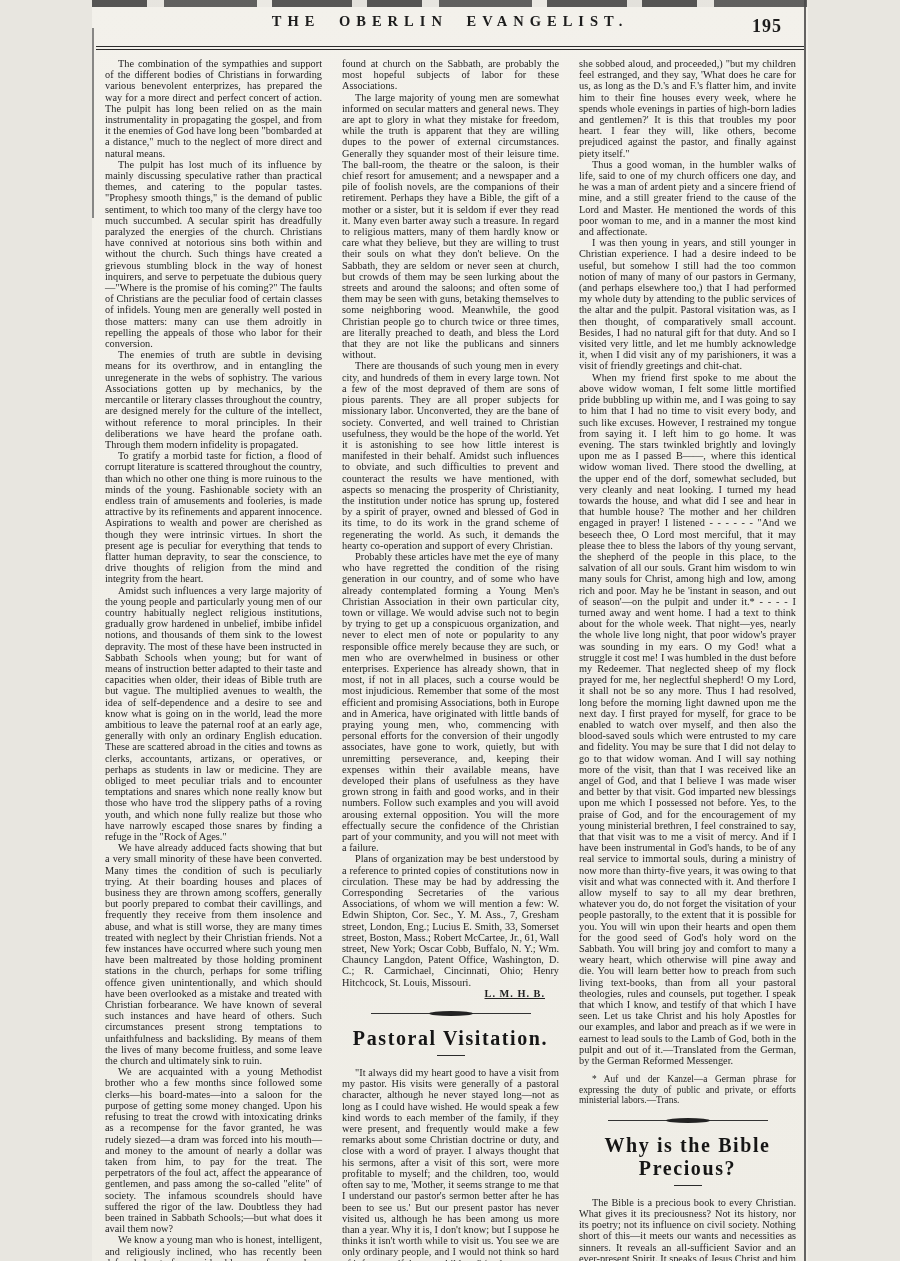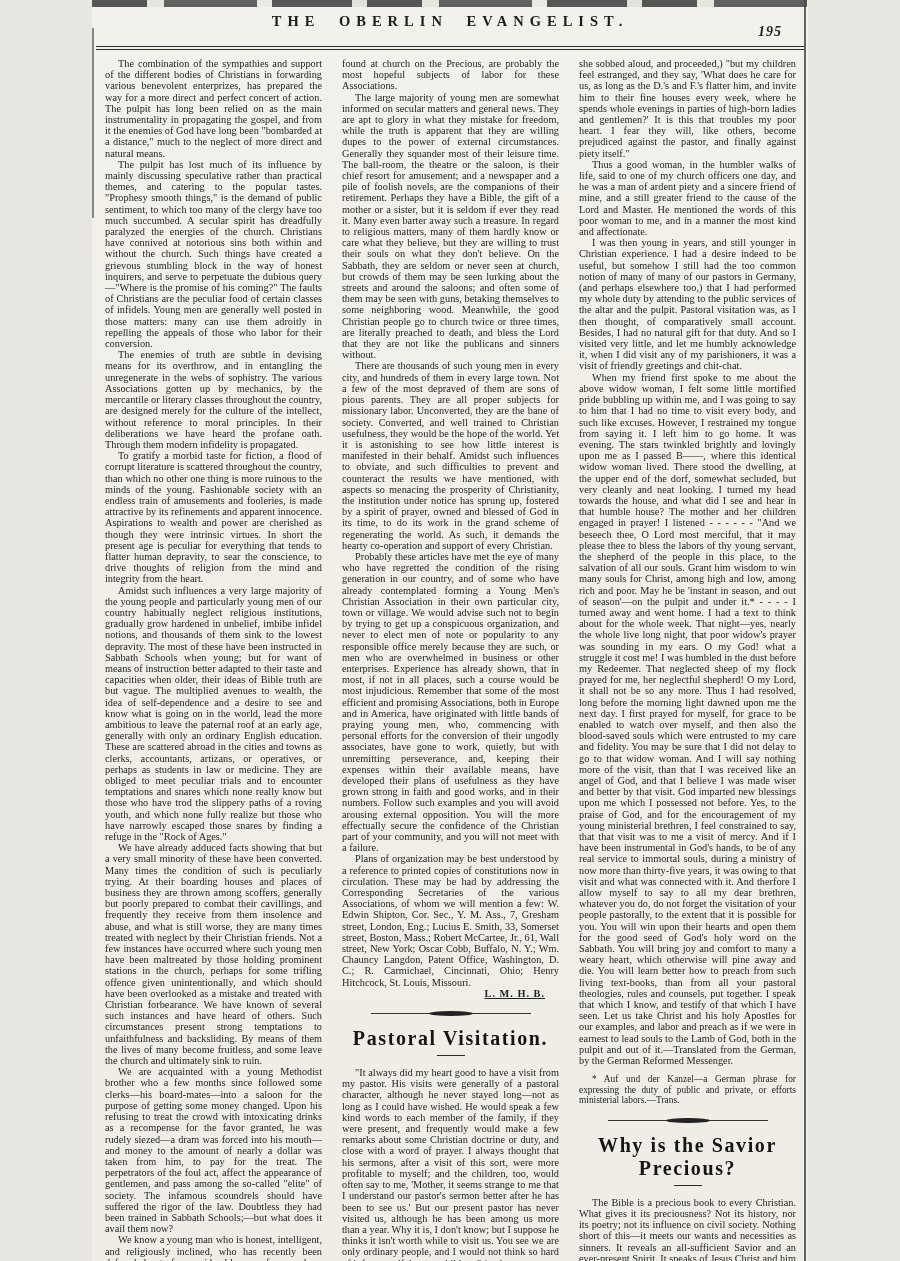--- a/index.html
+++ b/index.html
@@ -25,22 +25,22 @@
   .right-edge{position:absolute;top:0;bottom:0;right:2px;width:2px;background:#4a4a4a;opacity:.85;}
   .left-edge{position:absolute;left:0;top:28px;width:2px;height:190px;background:#5a5a5a;opacity:.7;}
 
   .header{position:relative;height:50px;}
   .masthead{
     position:absolute;left:50%;top:13px;transform:translateX(-50%);
     font-size:14.5px;font-weight:bold;letter-spacing:6px;word-spacing:9px;
     white-space:nowrap;color:#1d1d1d;
   }
   .page-number{
-    position:absolute;right:26px;top:24px;
-    font-size:14px;font-weight:bold;letter-spacing:1px;color:#1d1d1d;font-style:italic;
+    position:absolute;right:26px;top:16px;
+    font-size:18px;font-weight:bold;letter-spacing:1px;color:#1d1d1d;
   }
   .header-rule{
     position:absolute;left:4px;right:4px;top:46px;height:2px;
     border-top:1.5px solid #2b2b2b;border-bottom:1px solid #2b2b2b;
   }
 
   .columns{
     display:flex;align-items:flex-start;
     padding:8px 5px 0 6px;
     height:1196px;box-sizing:border-box;
@@ -96,21 +96,21 @@
         <p class="">The enemies of truth are subtle in devising means for its overthrow, and in entangling the unregenerate in the webs of sophistry. The various Associations gotten up by mechanics, by the mercantile or literary classes throughout the country, are designed merely for the culture of the intellect, without reference to moral principles. In their deliberations we have heard the profane oath. Through them modern infidelity is propagated.</p>
         <p class="">To gratify a morbid taste for fiction, a flood of corrupt literature is scattered throughout the country, than which no other one thing is more ruinous to the minds of the young. Fashionable society with an endless train of amusements and fooleries, is made attractive by its refinements and apparent innocence. Aspirations to wealth and power are cherished as though they were intrinsic virtues. In short the present age is peculiar for everything that tends to flatter human depravity, to sear the conscience, to drive thoughts of religion from the mind and integrity from the heart.</p>
         <p class="">Amidst such influences a very large majority of the young people and particularly young men of our country habitually neglect religious institutions, gradually grow hardened in unbelief, imbibe infidel notions, and thousands of them sink to the lowest depravity. The most of these have been instructed in Sabbath Schools when young; but for want of means of instruction better adapted to their taste and capacities when older, their ideas of Bible truth are but vague. The multiplied avenues to wealth, the idea of self-dependence and a desire to see and know what is going on in the world, lead the more ambitious to leave the paternal roof at an early age, generally with only an ordinary English education. These are scattered abroad in the cities and towns as clerks, accountants, artizans, or operatives, or perhaps as students in law or medicine. They are obliged to meet peculiar trials and to encounter temptations and snares which none really know but those who have trod the slippery paths of a roving youth, and which none fully realize but those who have narrowly escaped those snares by finding a refuge in the "Rock of Ages."</p>
         <p class="">We have already adduced facts showing that but a very small minority of these have been converted. Many times the condition of such is peculiarly trying. At their boarding houses and places of business they are thrown among scoffers, generally but poorly prepared to combat their cavillings, and frequently they receive from them insolence and abuse, and what is still worse, they are many times treated with neglect by their Christian friends. Not a few instances have occurred where such young men have been maltreated by those holding prominent stations in the church, perhaps for some trifling offence given unintentionally, and which should have been overlooked as a mistake and treated with Christian forbearance. We have known of several such instances and have heard of others. Such circumstances present strong temptations to unfaithfulness and backsliding. By means of them the lives of many become fruitless, and some leave the church and ultimately sink to ruin.</p>
         <p class="">We are acquainted with a young Methodist brother who a few months since followed some clerks—his board-mates—into a saloon for the purpose of getting some money changed. Upon his refusing to treat the crowd with intoxicating drinks as a recompense for the favor granted, he was rudely siezed—a dram was forced into his mouth—and money to the amount of nearly a dollar was taken from him, to pay for the treat. The perpetrators of the foul act, affect the appearance of gentlemen, and pass among the so-called "elite" of society. The infamous scoundrels should have suffered the rigor of the law. Doubtless they had been trained in Sabbath Schools;—but what does it avail them now?</p>
         <p class="">We know a young man who is honest, intelligent, and religiously inclined, who has recently been defrauded out of a considerable sum of money by a hypocrite in the church. The man is known to be trickish in business; yet his sins are connived at.</p>
         <p class="">A class of good moral young men, who are generally</p>
       </div>
     <div class="col-rule"></div>
     <div class="col">
-        <p class=" noindent">found at church on the Precious, are probably the most hopeful subjects of labor for these Associations.</p>
+        <p class=" noindent">found at church on the Sabbath, are probably the most hopeful subjects of labor for these Associations.</p>
         <p class="">The large majority of young men are somewhat informed on secular matters and general news. They are apt to glory in what they mistake for freedom, while the truth is apparent that they are willing dupes to the power of external circumstances. Generally they squander most of their leisure time. The ball-room, the theatre or the saloon, is their chief resort for amusement; and a newspaper and a pile of foolish novels, are the companions of their retirement. Perhaps they have a Bible, the gift of a mother or a sister, but it is seldom if ever they read it. Many even barter away such a treasure. In regard to religious matters, many of them hardly know or care what they believe, but they are willing to trust their souls on what they don't believe. On the Sabbath, they are seldom or never seen at church, but crowds of them may be seen lurking about the streets and around the saloons; and often some of them may be seen with guns, betaking themselves to some neighboring wood. Meanwhile, the good Christian people go to church twice or three times, are literally preached to death, and bless the Lord that they are not like the publicans and sinners without.</p>
         <p class="">There are thousands of such young men in every city, and hundreds of them in every large town. Not a few of the most depraved of them are sons of pious parents. They are all proper subjects for missionary labor. Unconverted, they are the bane of society. Converted, and well trained to Christian usefulness, they would be the hope of the world. Yet it is astonishing to see how little interest is manifested in their behalf. Amidst such influences to obviate, and such difficulties to prevent and counteract the results we have mentioned, with aspects so menacing the prosperity of Christianity, the institution under notice has sprung up, fostered by a spirit of prayer, owned and blessed of God in its time, to do its work in the grand scheme of regenerating the world. As such, it demands the hearty co-operation and support of every Christian.</p>
         <p class="">Probably these articles have met the eye of many who have regretted the condition of the rising generation in our country, and of some who have already contemplated forming a Young Men's Christian Association in their own particular city, town or village. We would advise such not to begin by trying to get up a conspicuous organization, and never to elect men of note or popularity to any responsible office merely because they are such, or men who are overwhelmed in business or other enterprises. Experience has already shown, that in most, if not in all places, such a course would be most injudicious. Remember that some of the most efficient and promising Associations, both in Europe and in America, have originated with little bands of praying young men, who, commencing with personal efforts for the conversion of their ungodly associates, have gone to work, quietly, but with unremitting perseverance, and, keeping their expenses within their available means, have developed their plans of usefulness as they have grown strong in faith and good works, and in their numbers. Follow such examples and you will avoid arousing external opposition. You will the more effectually secure the confidence of the Christian part of your community, and you will not meet with a failure.</p>
         <p class="">Plans of organization may be best understood by a reference to printed copies of constitutions now in circulation. These may be had by addressing the Corresponding Secretaries of the various Associations, of whom we will mention a few: W. Edwin Shipton, Cor. Sec., Y. M. Ass., 7, Gresham street, London, Eng.; Lucius E. Smith, 33, Somerset street, Boston, Mass.; Robert McCartee, Jr., 61, Wall street, New York; Oscar Cobb, Buffalo, N. Y.; Wm. Chauncy Langdon, Patent Office, Washington, D. C.; R. Carmichael, Cincinnati, Ohio; Henry Hitchcock, St. Louis, Missouri.</p>
         <p class="signature">L. M. H. B.</p>
         <div class="divider">
           <span class="lens"></span>
         </div>
         <h2 class="heading">Pastoral Visitation.</h2>
         <p class="">"It always did my heart good to have a visit from my pastor. His visits were generally of a pastoral character, although he never stayed long—not as long as I could have wished. He would speak a few kind words to each member of the family, if they were present, and frequently would make a few remarks about some Christian doctrine or duty, and close with a word of prayer. I always thought that his sermons, after a visit of this sort, were more profitable to myself; and the children, too, would often say to me, 'Mother, it seems strange to me that I understand our pastor's sermon better after he has been to see us.' But our present pastor has never visited us, although he has been among us more than a year. Why it is, I don't know; but I suppose he thinks it isn't worth while to visit us. You see we are only ordinary people, and I would not think so hard of it for myself, but my children," (and</p>
@@ -118,17 +118,17 @@
     <div class="col-rule"></div>
     <div class="col">
         <p class=" noindent">she sobbed aloud, and proceeded,) "but my children feel estranged, and they say, 'What does he care for us, as long as the D.'s and F.'s flatter him, and invite him to their fine houses every week, where he spends whole evenings in parties of high-born ladies and gentlemen?' It is this that troubles my poor heart. I fear they will, like others, become prejudiced against the pastor, and finally against piety itself."</p>
         <p class="">Thus a good woman, in the humbler walks of life, said to one of my church officers one day, and he was a man of ardent piety and a sincere friend of mine, and a still greater friend to the cause of the Lord and Master. He mentioned the words of this poor woman to me, and in a manner the most kind and affectionate.</p>
         <p class="">I was then young in years, and still younger in Christian experience. I had a desire indeed to be useful, but somehow I still had the too common notion of many of many of our pastors in Germany, (and perhaps elsewhere too,) that I had performed my whole duty by attending to the public services of the altar and the pulpit. Pastoral visitation was, as I then thought, of comparatively small account. Besides, I had no natural gift for that duty. And so I visited very little, and let me humbly acknowledge it, when I did visit any of my parishioners, it was a visit of friendly greetings and chit-chat.</p>
         <p class="">When my friend first spoke to me about the above widow woman, I felt some little mortified pride bubbling up within me, and I was going to say to him that I had no time to visit every body, and such like excuses. However, I restrained my tongue from saying it. I left him to go home. It was evening. The stars twinkled brightly and lovingly upon me as I passed B——, where this identical widow woman lived. There stood the dwelling, at the upper end of the dorf, somewhat secluded, but very cleanly and neat looking. I turned my head towards the house, and what did I see and hear in that humble house? The mother and her children engaged in prayer! I listened - - - - - - "And we beseech thee, O Lord most merciful, that it may please thee to bless the labors of thy young servant, the shepherd of the people in this place, to the salvation of all our souls. Grant him wisdom to win many souls for Christ, among high and low, among rich and poor. May he be 'instant in season, and out of season'—on the pulpit and under it.* - - - - I turned away and went home. I had a text to think about for the whole week. That night—yes, nearly the whole live long night, that poor widow's prayer was sounding in my ears. O my God! what a struggle it cost me! I was humbled in the dust before my Redeemer. That neglected sheep of my flock prayed for me, her neglectful shepherd! O my Lord, it shall not be so any more. Thus I had resolved, long before the morning light dawned upon me the next day. I first prayed for myself, for grace to be enabled to watch over myself, and then also the blood-saved souls which were entrusted to my care and fidelity. You may be sure that I did not delay to go to that widow woman. And I will say nothing more of the visit, than that I was received like an angel of God, and that I believe I was made wiser and better by that visit. God imparted new blessings upon me which I possessed not before. Yes, to the praise of God, and for the encouragement of my young ministerial brethren, I feel constrained to say, that that visit was to me a visit of mercy. And if I have been instrumental in God's hands, to be of any real service to immortal souls, during a ministry of now more than thirty-five years, it was owing to that visit and what was connected with it. And therfore I allow myself to say to all my dear brethren, whatever you do, do not forget the visitation of your people pastorally, to the extent that it is possible for you. You will win upon their hearts and open them for the good seed of God's holy word on the Sabbath. You will bring joy and comfort to many a weary heart, which otherwise will pine away and die. You will learn better how to preach from such living text-books, than from all your pastoral theologies, rules and counsels, put together. I speak that which I know, and testify of that which I have seen. Let us take Christ and his holy Apostles for our examples, and labor and preach as if we were in earnest to lead souls to the Lamb of God, both in the pulpit and out of it.—Translated from the German, by the German Reformed Messenger.</p>
         <p class="footnote">* Auf und der Kanzel—a German phrase for expressing the duty of public and private, or efforts ministerial labors.—Trans.</p>
         <div class="divider">
           <span class="lens"></span>
         </div>
-        <h2 class="heading">Why is the Savior Precious?</h2>
+        <h2 class="heading">Why is the Bible Precious?</h2>
         <p class="">The Bible is a precious book to every Christian. What gives it its preciousness? Not its history, nor its poetry; not its influence on civil society. Nothing short of this—it meets our wants and necessities as sinners. It reveals an all-sufficient Savior and an ever-present Spirit. It speaks of Jesus Christ and him crucified; and promises the Comforter to abide with us forever.—Bible Society Record.</p>
       </div>
   </div>
 </div>
 
 </body></html>

